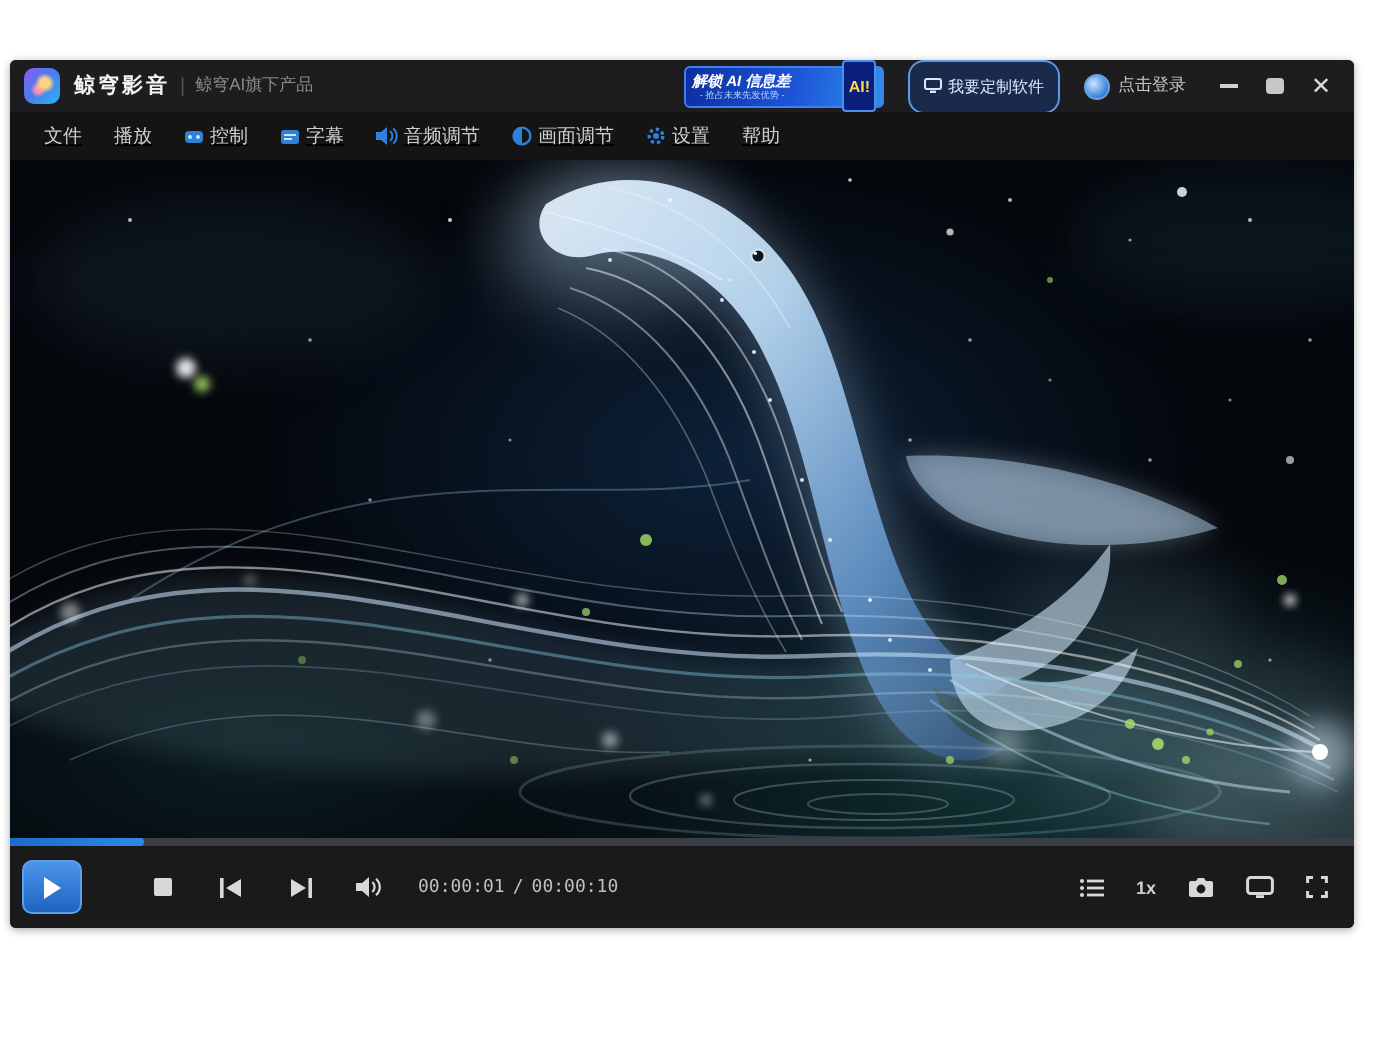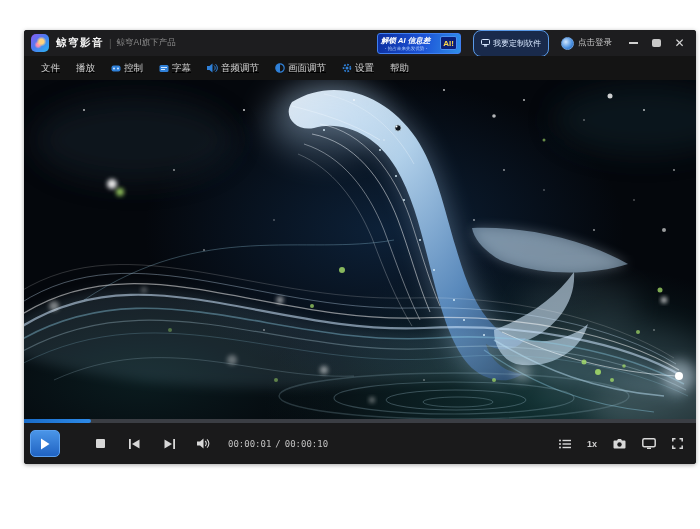--- a/index.html
+++ b/index.html
@@ -1,47 +1,47 @@
 <!DOCTYPE html>
 <html><head>
 <meta charset="utf-8">
 <style>
   * { margin:0; padding:0; box-sizing:border-box; }
   html,body { width:700px; height:529px; }
   body { background:#ffffff; font-family:"Liberation Sans",sans-serif; overflow:hidden; }
   .stage { position:relative; width:700px; height:529px; background:#ffffff; }
   .window {
-    position:absolute; left:24px; top:30px; width:672px; height:434px;
+    position:absolute; left:5px; top:30px; width:672px; height:434px;
     background:#0d0d0d; border-radius:3px; overflow:hidden;
     display:flex; flex-direction:column;
     box-shadow:0 1px 4px rgba(0,0,0,.35);
   }
 
   
   .titlebar { height:26px; flex:0 0 26px; background:#1d1d1f; display:flex; align-items:center; padding:0 5px 0 7px; }
   .logo { width:18px; height:18px; border-radius:5px; flex:0 0 18px;
     background:
       radial-gradient(circle at 58% 42%, #ffd27f 0 16%, rgba(255,210,127,0) 34%),
       radial-gradient(circle at 40% 60%, #ff8fb0 0 10%, rgba(255,143,176,0) 26%),
       linear-gradient(135deg,#8a5cf0 0%, #4a7df0 48%, #2ab4f0 100%);
   }
   .app-name { margin-left:7px; font-size:10.5px; font-weight:bold; color:#f2f2f2; letter-spacing:1.5px; white-space:nowrap; }
   .app-div { margin:0 5px; color:#565656; font-size:10px; }
   .app-tagline { font-size:8.5px; color:#8b8b8b; white-space:nowrap; }
 
   .tb-right { margin-left:auto; display:flex; align-items:center; }
 
-  .banner { width:84px; height:21px; border-radius:3px; border:1px solid #3f7ff0;
+  .banner { width:100px; height:21px; border-radius:3px; border:1px solid #3f7ff0;
     background:linear-gradient(100deg,#0c2fa0,#1d54d8 55%,#2f8fe8);
     display:flex; align-items:center; justify-content:space-between; padding:0 3px; cursor:pointer; }
   .banner-text { display:flex; flex-direction:column; align-items:center; line-height:1.2; }
   .banner-headline { font-size:7.5px; font-weight:bold; font-style:italic; color:#ffffff; white-space:nowrap; }
   .banner-subline { font-size:5px; color:#b8d4ff; white-space:nowrap; transform:scale(.92); }
   .banner-badge { font-size:8px; font-weight:bold; color:#ffd84a; background:#0a1f7a; border:1px solid #4a8ff0;
-    border-radius:2px; padding:0 2px; height:14px; display:flex; align-items:center; }
+    border-radius:2px; padding:12px 2px; height:14px; display:flex; align-items:center; }
 
   .customize-btn { margin-left:12px; height:27px; border-radius:8px; border:1px solid #5a9ae8;
     background:rgba(22,52,112,.55); color:#d8e8ff; font-size:8px;
     display:flex; align-items:center; gap:3px; padding:0 7px; white-space:nowrap; cursor:pointer; }
   .customize-btn svg { display:block; }
 
   .login { margin-left:12px; display:flex; align-items:center; gap:4px; cursor:pointer; }
   .avatar { width:13px; height:13px; border-radius:50%; border:1px solid #6aa0e0;
     background:radial-gradient(circle at 35% 35%, #cfe6ff, #4a90e0 60%, #1a4fa0); }
   .login-label { color:#c8c8c8; font-size:8.5px; white-space:nowrap; }

